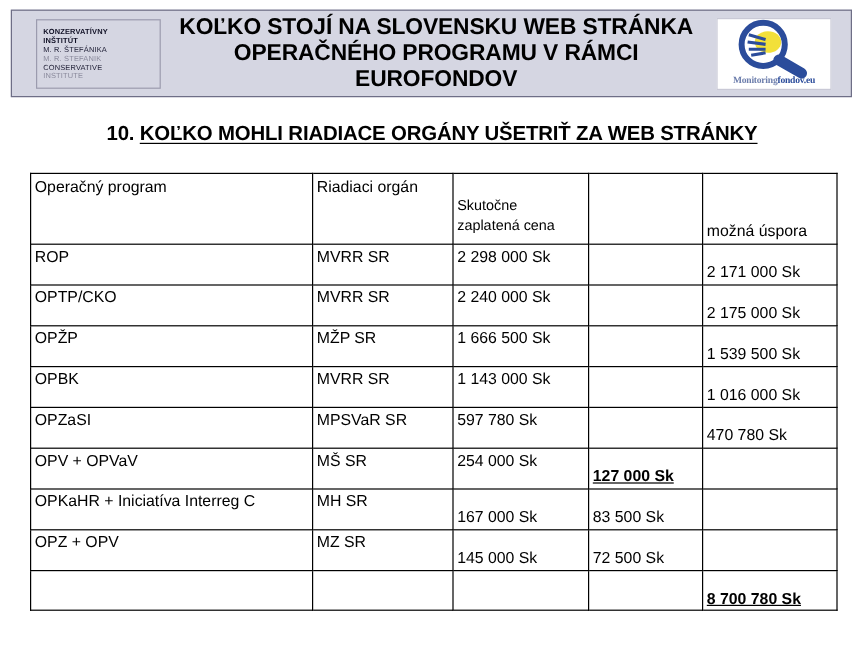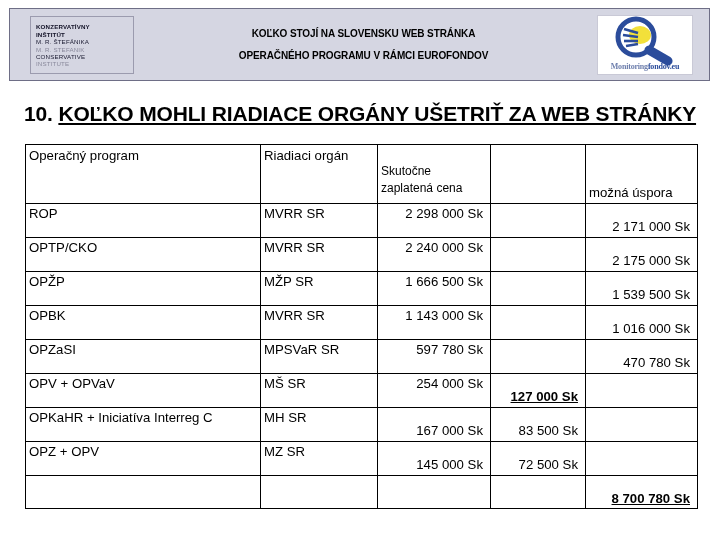--- a/index.html
+++ b/index.html
@@ -51,21 +51,21 @@
     white-space: nowrap;
     color: #1b1b32;
   }
   .ki-line.b { font-weight: bold; color: #111126; }
   .ki-line.f { color: #8a8a9c; }
 
   .banner-title {
     flex: 1 1 auto;
     text-align: center;
     font-weight: bold;
-    font-size: 10px;
+    font-size: 19px;
     line-height: 22px;
     letter-spacing: -0.1px;
     color: #000000;
     padding: 0 6px 0 2px;
   }
 
   .banner-logo-right {
     width: 96px;
     height: 60px;
     margin-right: 16px;
@@ -92,21 +92,21 @@
   }
   .mf-text .dim { color: #6e7fad; font-weight: bold; }
 
   
   .page-heading {
     position: absolute;
     left: 0;
     top: 102px;
     width: 720px;
     text-align: center;
-    font-size: 21px;
+    font-size: 17px;
     font-weight: bold;
     letter-spacing: -0.15px;
     white-space: nowrap;
   }
   .page-heading .num { text-decoration: none; }
   .page-heading .ul { text-decoration: underline; text-underline-offset: 2px; }
 
   
   .data-table {
     position: absolute;
@@ -154,21 +154,21 @@
     right: 3px;
     bottom: 2px;
     font-size: 13.2px;
     line-height: 17px;
     margin-top: 23px;
   }
 
   tbody td { height: 33px; }
   .cell-top   { display: block; padding-top: 2px; }
   .cell-bot   { display: block; padding-top: 15px; }
-  .num-cell   { text-align: right; padding-right: 4px; }
+  .num-cell   { padding-right: 4px; }
   .bold       { font-weight: bold; text-decoration: underline; }
   .total-row td { height: 32px; }
 </style>
 </head>
 <body>
 
 <div class="banner">
 
   <div class="banner-logo-left">
     <div class="ki-line b">KONZERVATÍVNY</div>

